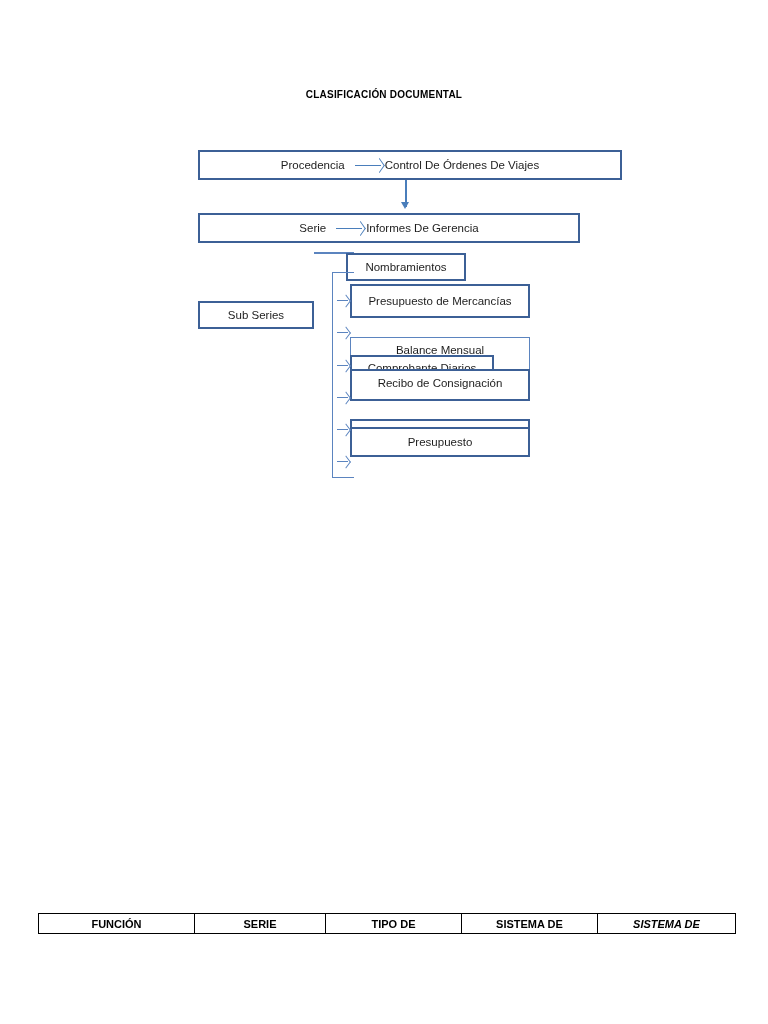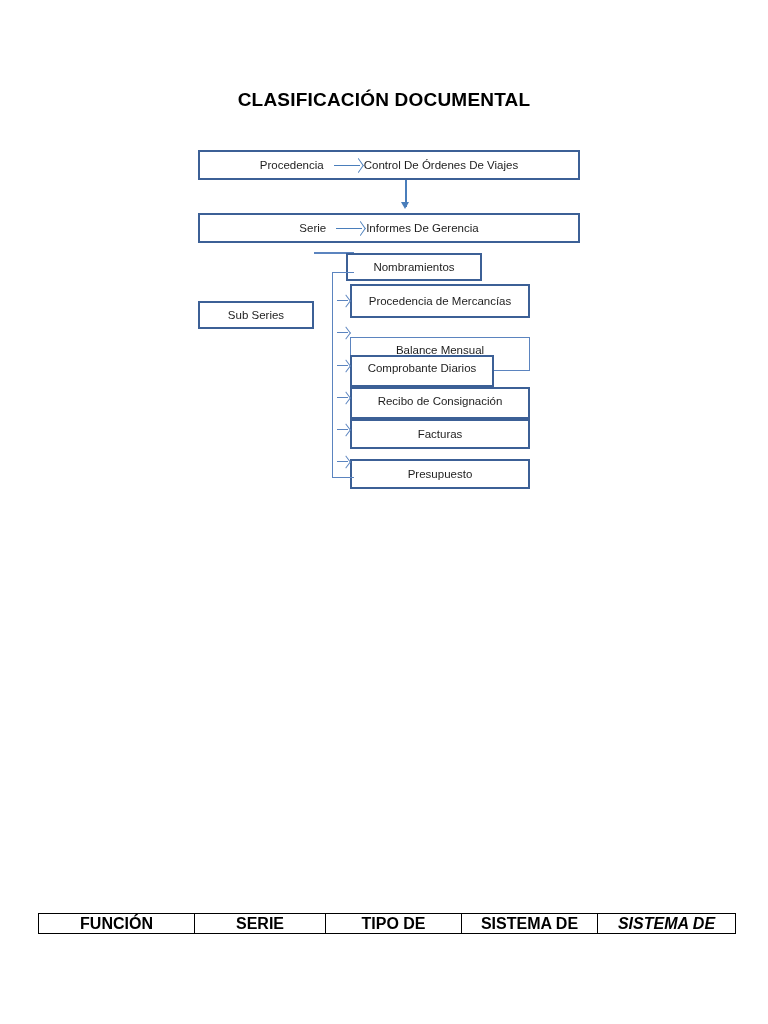--- a/index.html
+++ b/index.html
@@ -26,21 +26,21 @@
 
   
   .doc-title {
     position: absolute;
     left: 0;
     top: 89px;
     width: 768px;
     text-align: center;
     font-family: "Liberation Sans", sans-serif;
     font-weight: bold;
-    font-size: 19px;
+    font-size: 10px;
     letter-spacing: 0.2px;
     color: #000000;
   }
 
   
   .fbox {
     position: absolute;
     box-sizing: border-box;
     background: #ffffff;
     border: 2px solid #3c6096;
@@ -159,81 +159,81 @@
     top: 913px;
     width: 692px;
     border-collapse: collapse;
     table-layout: fixed;
   }
   .bottom-table th {
     border: 1.6px solid #000000;
     height: 19px;
     font-family: "Liberation Sans", sans-serif;
     font-weight: bold;
-    font-size: 16px;
+    font-size: 11px;
     color: #000000;
     text-align: center;
     padding: 0;
     background: #ffffff;
     white-space: nowrap;
   }
 </style>
 </head>
 <body>
 
 <div id="page">
 
   <div class="doc-title">CLASIFICACIÓN DOCUMENTAL</div>
 
-  <div class="fbox row-wide pair" style="left:198px; top:150px; width:382px; height:30px;">
+  <div class="fbox row-wide pair" style="left:198px; top:150px; width:424px; height:30px;">
     <span class="lbl">Procedencia</span>
     <span class="inline-arrow"></span>
     <span class="val">Control De Órdenes De Viajes</span>
   </div>
 
   <div class="v-connector" style="left:405px; top:180px; height:27px;"></div>
   <div class="v-arrow-head" style="left:401px; top:202px;"></div>
 
   <div class="fbox row-wide pair" style="left:198px; top:213px; width:382px; height:30px;">
     <span class="lbl">Serie</span>
     <span class="inline-arrow"></span>
     <span class="val">Informes De Gerencia</span>
   </div>
 
   <div class="fbox" style="left:198px; top:253px; width:116px; height:28px;margin-top:48px;">
     <span>Sub Series</span>
   </div>
 
   <div class="h-connector" style="left:314px; top:252px; width:40px;"></div>
 
-  <div class="fbox" style="left:346px; top:253px; width:136px; height:28px;">
+  <div class="fbox" style="left:346px; top:253px; width:120px; height:28px;">
     <span>Nombramientos</span>
   </div>
 
   <div class="fbox" style="left:350px; top:284px; width:180px; height:34px;">
-    <span>Procedencia de Mercancías</span>
+    <span>Presupuesto de Mercancías</span>
   </div>
 
   <div class="fbox thin" style="left:350px; top:317px; width:180px; height:34px;margin-top:20px;">
     <span style="position:relative; top:-4px;">Balance Mensual</span>
   </div>
 
   <div class="fbox" style="left:350px; top:355px; width:144px; height:32px;">
     <span style="position:relative; top:-3px;">Comprobante Diarios</span>
   </div>
 
-  <div class="fbox" style="left:350px; top:387px; width:180px; height:32px;">
+  <div class="fbox" style="left:350px; top:369px; width:180px; height:32px;">
     <span style="position:relative; top:-2px;">Recibo de Consignación</span>
   </div>
 
   <div class="fbox" style="left:350px; top:419px; width:180px; height:30px;">
     <span>Facturas</span>
   </div>
 
-  <div class="fbox" style="left:350px; top:459px; width:180px; height:30px;">
+  <div class="fbox" style="left:350px; top:427px; width:180px; height:30px;">
     <span>Presupuesto</span>
   </div>
 
   <div class="bracket-spine" style="left:332px; top:272px; width:22px; height:206px;"></div>
 
   <div class="mini-arrow" style="left:337px; top:295px;"></div>
   <div class="mini-arrow" style="left:337px; top:327px;"></div>
   <div class="mini-arrow" style="left:337px; top:360px;"></div>
   <div class="mini-arrow" style="left:337px; top:392px;"></div>
   <div class="mini-arrow" style="left:337px; top:424px;"></div>

